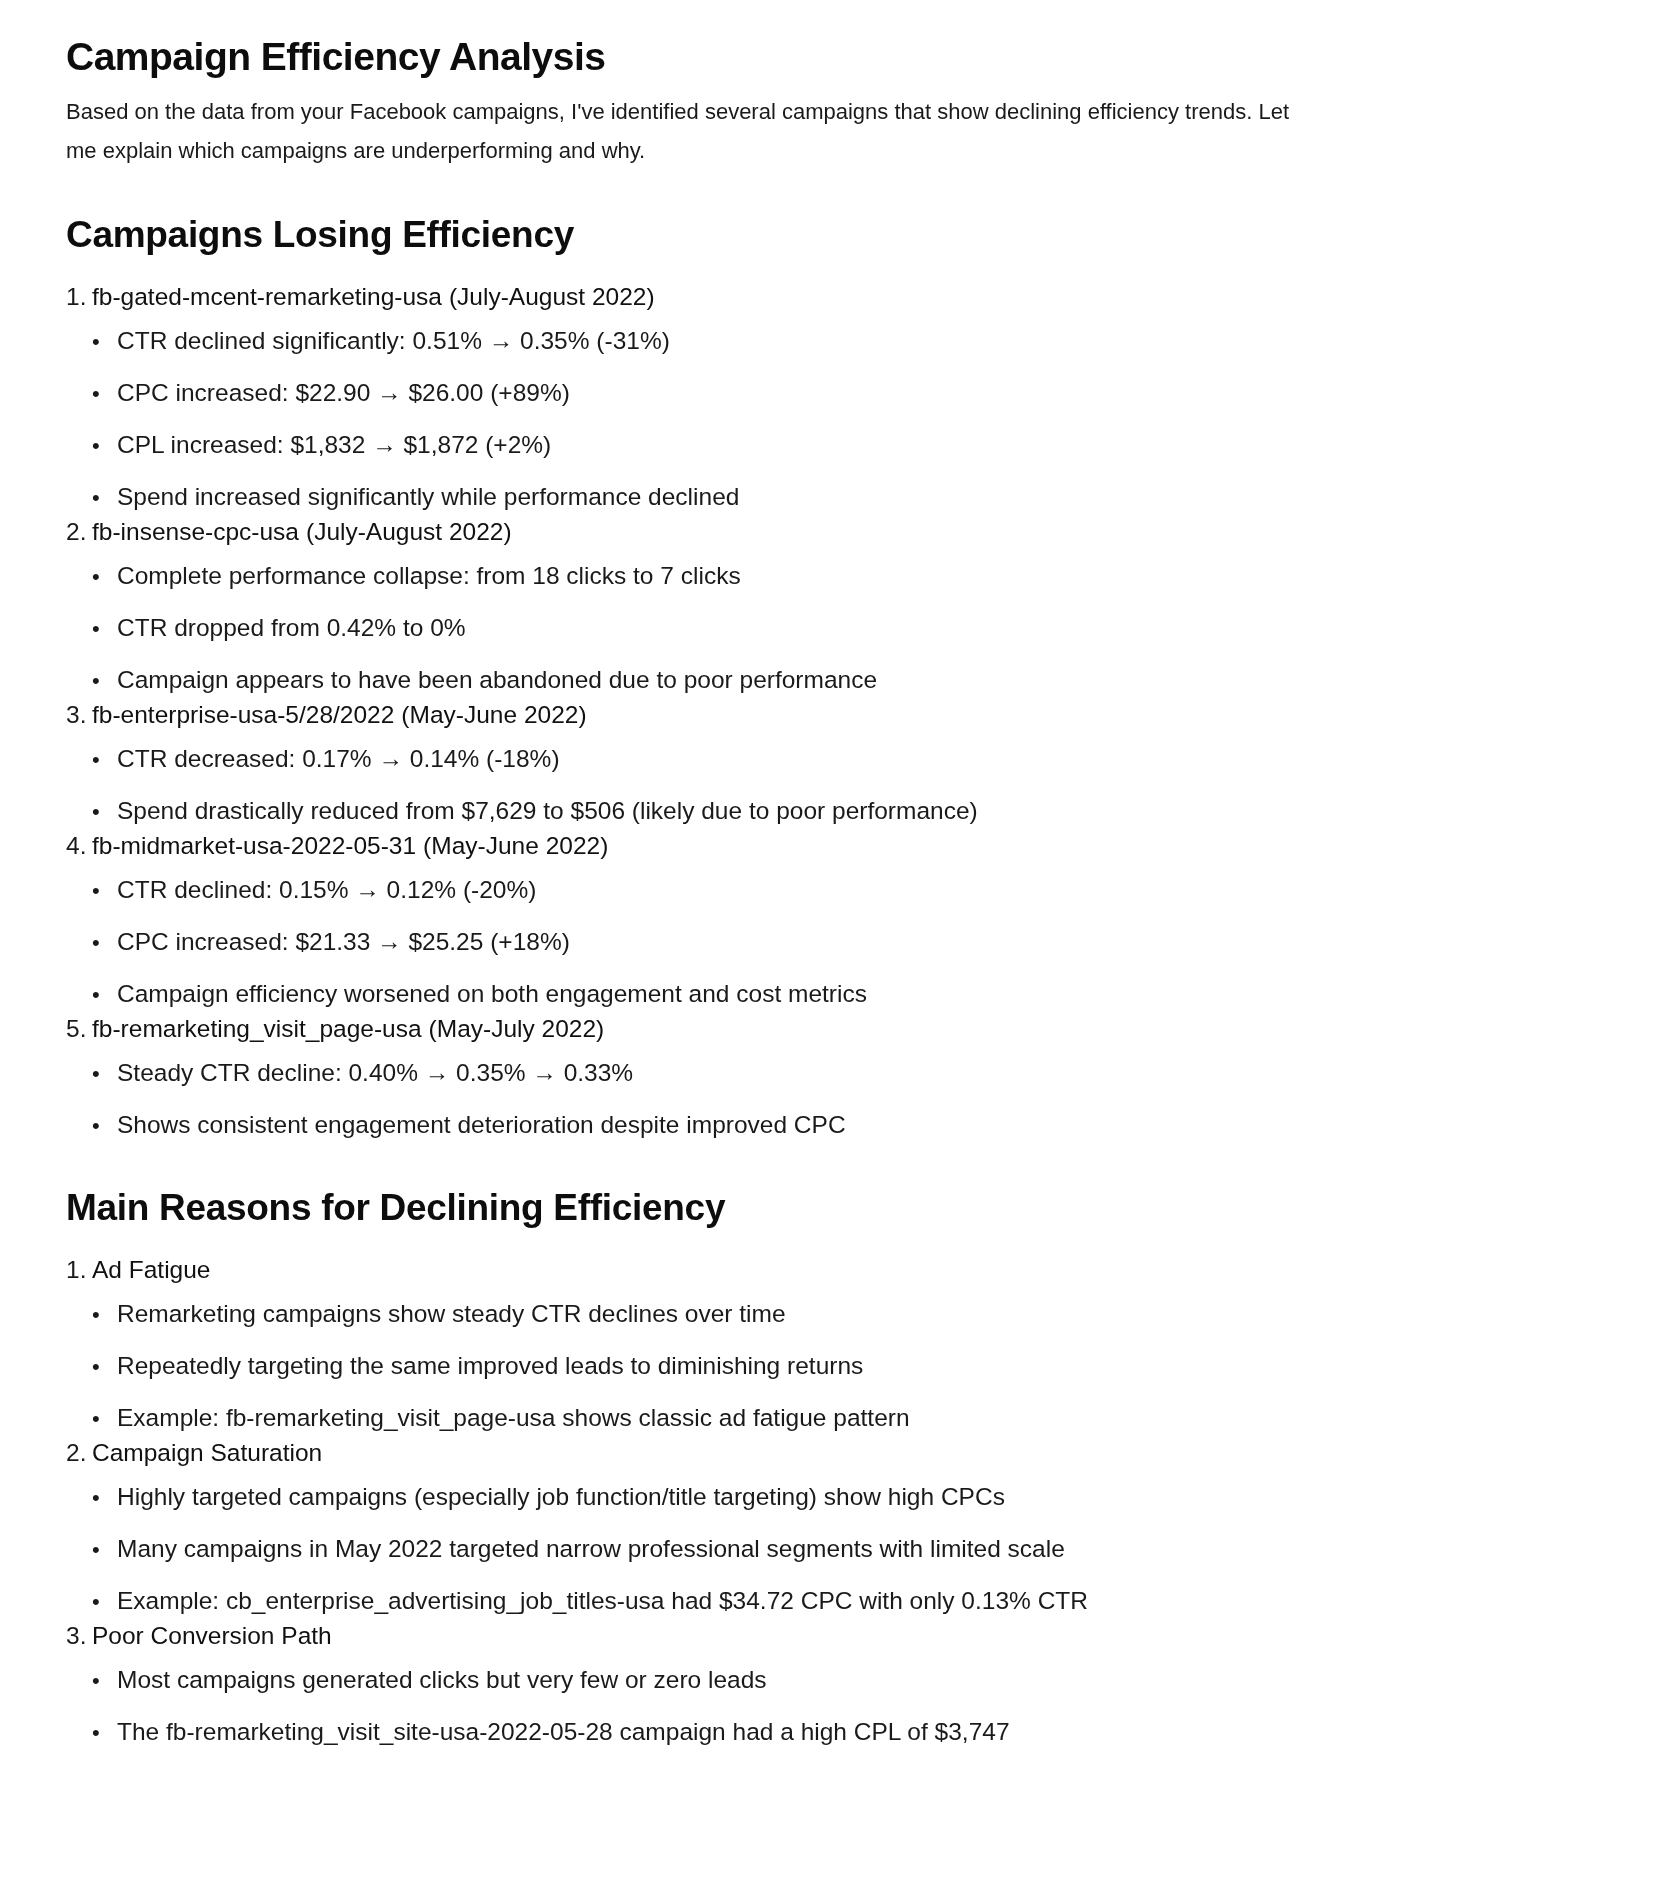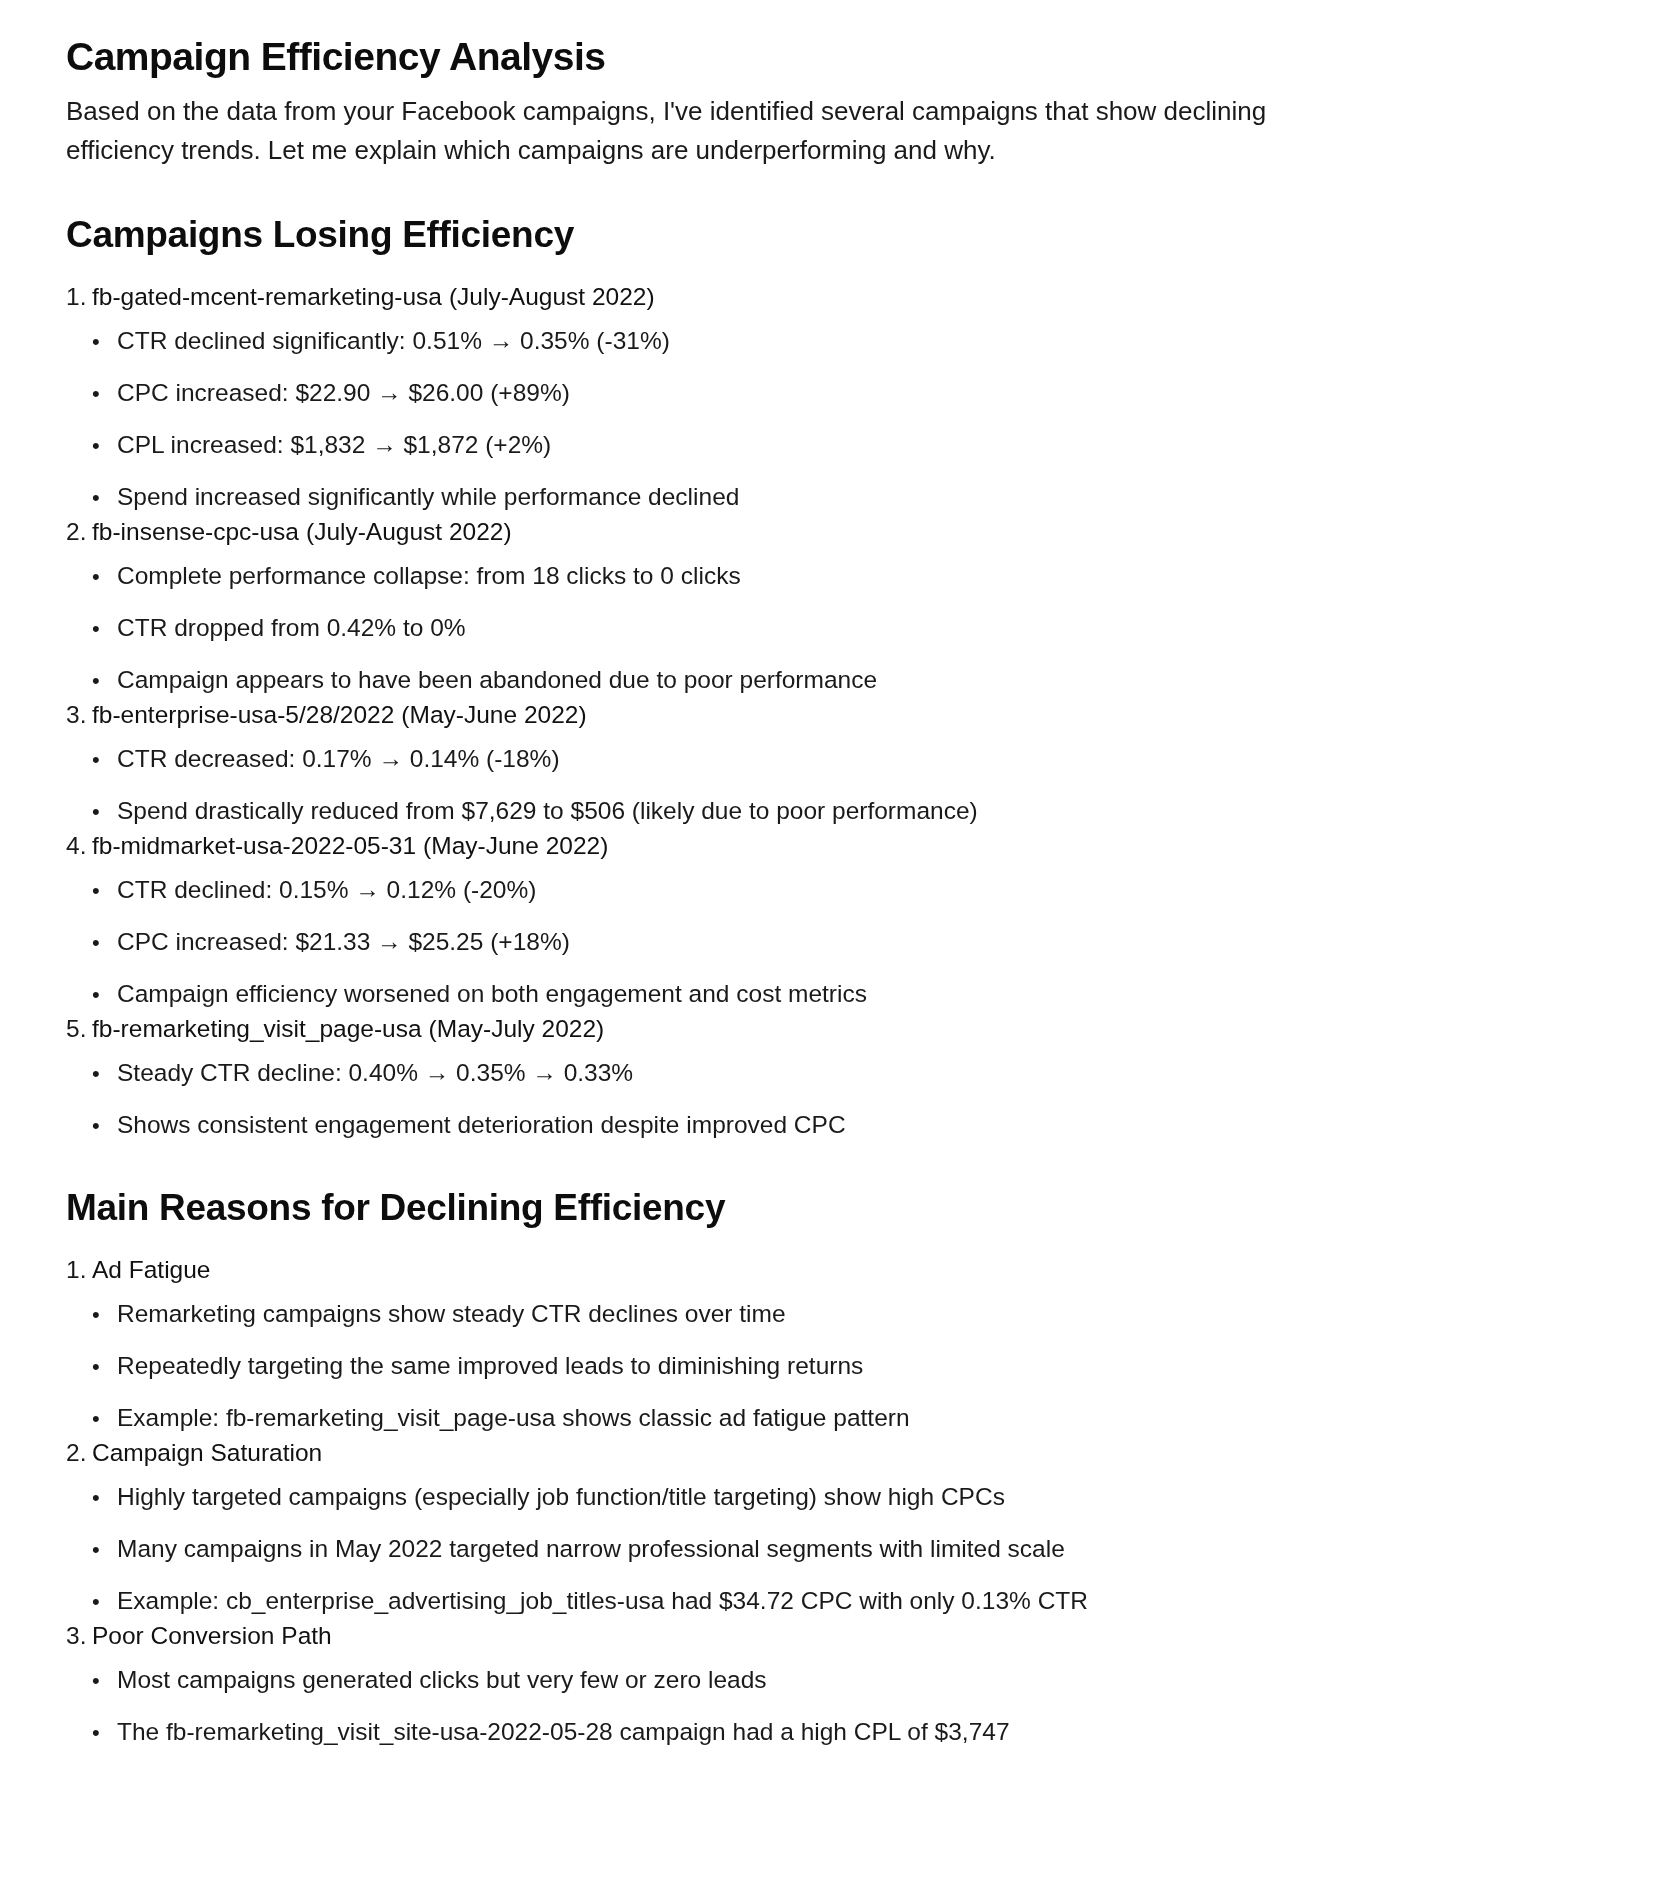--- a/index.html
+++ b/index.html
@@ -7,21 +7,21 @@
     width: 1660px; height: 1898px; overflow: hidden;
     font-family: "Liberation Sans", sans-serif;
     color: #111111;
   }
   .doc { position: absolute; left: 66px; top: 22px; width: 1300px; }
   h1 {
     font-size: 39px; font-weight: 700; margin: 0; line-height: 70px;
     letter-spacing: -0.5px; color: #0d0d0d;
   }
   .intro {
-    font-size: 26px; line-height: 39px; margin: 0; margin-top: 0; width: 1250px; color: #1a1a1a;
+    font-size: 22px; line-height: 39px; margin: 0; margin-top: 0; width: 1250px; color: #1a1a1a;
   }
   h2 {
     font-size: 37px; font-weight: 700; margin: 0; line-height: 50px;
     letter-spacing: -0.3px; color: #0d0d0d;
   }
   .h2-first { margin-top: 40px; }
   .h2-second { margin-top: 40px; }
   ol.main { list-style: none; margin: 0; padding: 0; }
   ol.main > li { margin: 0; padding: 0; }
   .item-head {
@@ -74,21 +74,21 @@
       </ul>
     </li>
     <li class="group">
       <div class="item-head">
         <span class="num">2.</span>
         <span><span class="camp">fb-insense-cpc-usa</span><span class="period">(July-August 2022)</span></span>
       </div>
       <ul class="sub">
         <li>
             <span class="bullet">•</span>
-            <span>Complete performance collapse: from 18 clicks to 0 clicks</span>
+            <span>Complete performance collapse: from 18 clicks to 7 clicks</span>
           </li>
         <li>
             <span class="bullet">•</span>
             <span>CTR dropped from 0.42% to 0%</span>
           </li>
         <li>
             <span class="bullet">•</span>
             <span>Campaign appears to have been abandoned due to poor performance</span>
           </li>
       </ul>

